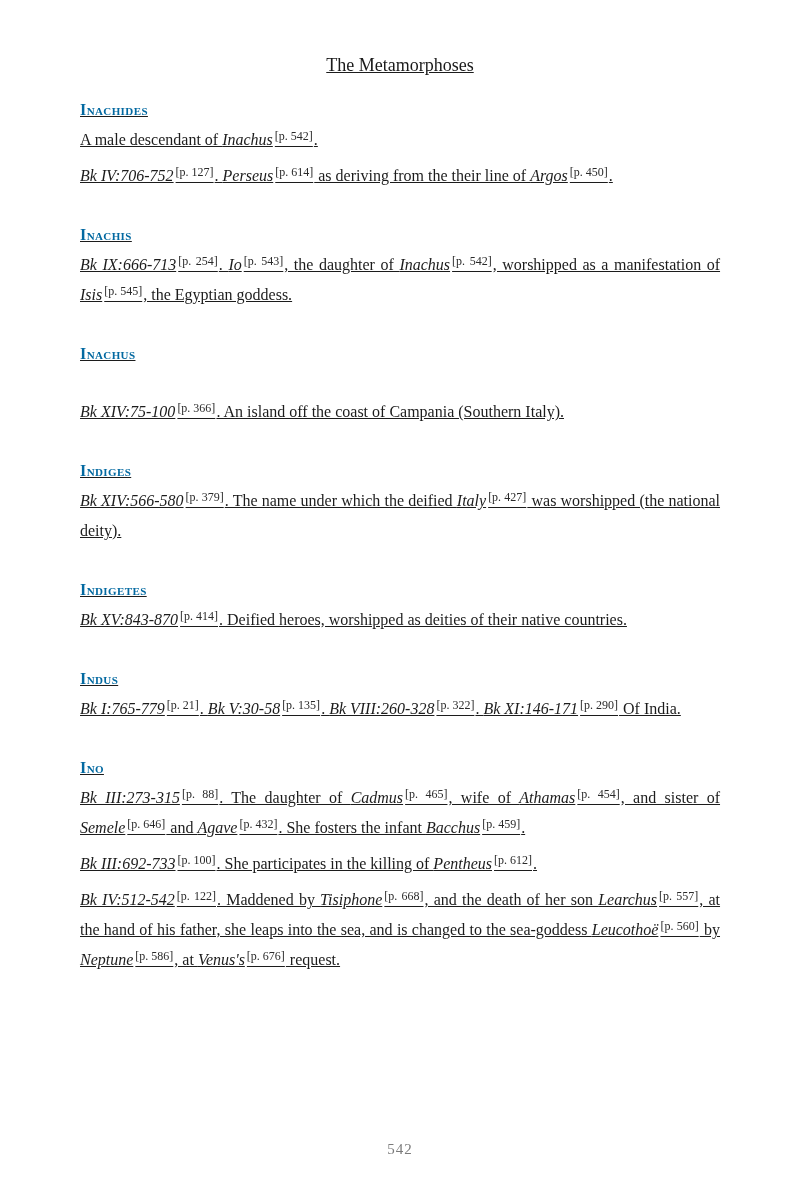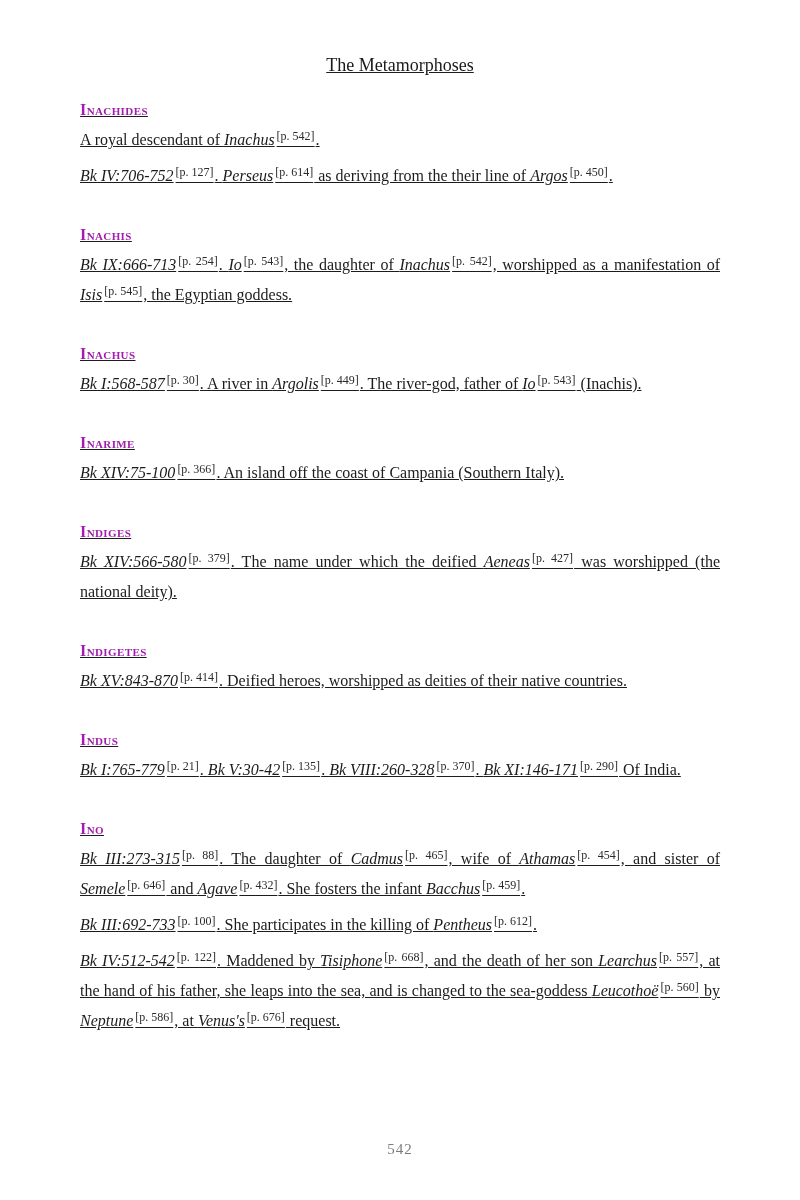--- a/index.html
+++ b/index.html
@@ -28,21 +28,21 @@
   }
   .entry { margin-top: 34px; }
   .entry:first-child { margin-top: 24px; }
   .term {
     font-size: 16px;
     font-weight: bold;
     font-variant: small-caps;
     letter-spacing: 0.4px;
     line-height: 19px;
     margin: 0 0 2px 0;
-    color: #a21caf;
+    color: #0369a1;
   }
   .para {
     margin: 6px 0 0 0;
     font-size: 16px;
     line-height: 30px;
     text-align: justify;
     color: #1c1c1c;
   }
   .para .ref {
     font-style: italic;
@@ -70,64 +70,60 @@
 </head>
 <body>
 
 <div class="page">
   <div class="title">The Metamorphoses</div>
 
   <div class="entries">
   <section class="entry">
     <h2 class="term">Inachides</h2>
     <div class="paras">
-          <p class="para"><span>A royal descendant of </span><span class="ref">Inachus</span><sup class="pref">[p. 542]</sup><span>.</span></p>
+          <p class="para"><span>A male descendant of </span><span class="ref">Inachus</span><sup class="pref">[p. 542]</sup><span>.</span></p>
           <p class="para"><span class="ref">Bk IV:706-752</span><sup class="pref">[p. 127]</sup><span>. </span><span class="ref">Perseus</span><sup class="pref">[p. 614]</sup><span> as deriving from the their line of </span><span class="ref">Argos</span><sup class="pref">[p. 450]</sup><span>.</span></p>
         </div>
   </section>
 
   <section class="entry">
     <h2 class="term">Inachis</h2>
     <div class="paras">
           <p class="para"><span class="ref">Bk IX:666-713</span><sup class="pref">[p. 254]</sup><span>. </span><span class="ref">Io</span><sup class="pref">[p. 543]</sup><span>, the daughter of </span><span class="ref">Inachus</span><sup class="pref">[p. 542]</sup><span>, worshipped as a manifestation of </span><span class="ref">Isis</span><sup class="pref">[p. 545]</sup><span>, the Egyptian goddess.</span></p>
         </div>
   </section>
 
   <section class="entry">
     <h2 class="term">Inachus</h2>
-    <div class="paras">
-          <p class="para"><span class="ref">Bk I:568-587</span><sup class="pref">[p. 30]</sup><span>. A river in </span><span class="ref">Argolis</span><sup class="pref">[p. 449]</sup><span>. The river-god, father of </span><span class="ref">Io</span><sup class="pref">[p. 543]</sup><span> (Inachis).</span></p>
-        </div>
   </section>
 
   <section class="entry">
-    <h2 class="term">Inarime</h2>
     <div class="paras">
           <p class="para"><span class="ref">Bk XIV:75-100</span><sup class="pref">[p. 366]</sup><span>. An island off the coast of Campania (Southern Italy).</span></p>
         </div>
   </section>
 
   <section class="entry">
     <h2 class="term">Indiges</h2>
     <div class="paras">
-          <p class="para"><span class="ref">Bk XIV:566-580</span><sup class="pref">[p. 379]</sup><span>. The name under which the deified </span><span class="ref">Aeneas</span><sup class="pref">[p. 427]</sup><span> was worshipped (the national deity).</span></p>
+          <p class="para"><span class="ref">Bk XIV:566-580</span><sup class="pref">[p. 379]</sup><span>. The name under which the deified </span><span class="ref">Italy</span><sup class="pref">[p. 427]</sup><span> was worshipped (the national deity).</span></p>
         </div>
   </section>
 
   <section class="entry">
     <h2 class="term">Indigetes</h2>
     <div class="paras">
           <p class="para"><span class="ref">Bk XV:843-870</span><sup class="pref">[p. 414]</sup><span>. Deified heroes, worshipped as deities of their native countries.</span></p>
         </div>
   </section>
 
   <section class="entry">
     <h2 class="term">Indus</h2>
     <div class="paras">
-          <p class="para"><span class="ref">Bk I:765-779</span><sup class="pref">[p. 21]</sup><span>. </span><span class="ref">Bk V:30-42</span><sup class="pref">[p. 135]</sup><span>. </span><span class="ref">Bk VIII:260-328</span><sup class="pref">[p. 370]</sup><span>. </span><span class="ref">Bk XI:146-171</span><sup class="pref">[p. 290]</sup><span> Of India.</span></p>
+          <p class="para"><span class="ref">Bk I:765-779</span><sup class="pref">[p. 21]</sup><span>. </span><span class="ref">Bk V:30-58</span><sup class="pref">[p. 135]</sup><span>. </span><span class="ref">Bk VIII:260-328</span><sup class="pref">[p. 322]</sup><span>. </span><span class="ref">Bk XI:146-171</span><sup class="pref">[p. 290]</sup><span> Of India.</span></p>
         </div>
   </section>
 
   <section class="entry">
     <h2 class="term">Ino</h2>
     <div class="paras">
           <p class="para"><span class="ref">Bk III:273-315</span><sup class="pref">[p. 88]</sup><span>. The daughter of </span><span class="ref">Cadmus</span><sup class="pref">[p. 465]</sup><span>, wife of </span><span class="ref">Athamas</span><sup class="pref">[p. 454]</sup><span>, and sister of </span><span class="ref">Semele</span><sup class="pref">[p. 646]</sup><span> and </span><span class="ref">Agave</span><sup class="pref">[p. 432]</sup><span>. She fosters the infant </span><span class="ref">Bacchus</span><sup class="pref">[p. 459]</sup><span>.</span></p>
           <p class="para"><span class="ref">Bk III:692-733</span><sup class="pref">[p. 100]</sup><span>. She participates in the killing of </span><span class="ref">Pentheus</span><sup class="pref">[p. 612]</sup><span>.</span></p>
           <p class="para"><span class="ref">Bk IV:512-542</span><sup class="pref">[p. 122]</sup><span>. Maddened by </span><span class="ref">Tisiphone</span><sup class="pref">[p. 668]</sup><span>, and the death of her son </span><span class="ref">Learchus</span><sup class="pref">[p. 557]</sup><span>, at the hand of his father, she leaps into the sea, and is changed to the sea-goddess </span><span class="ref">Leucothoë</span><sup class="pref">[p. 560]</sup><span> by </span><span class="ref">Neptune</span><sup class="pref">[p. 586]</sup><span>, at </span><span class="ref">Venus's</span><sup class="pref">[p. 676]</sup><span> request.</span></p>
         </div>

